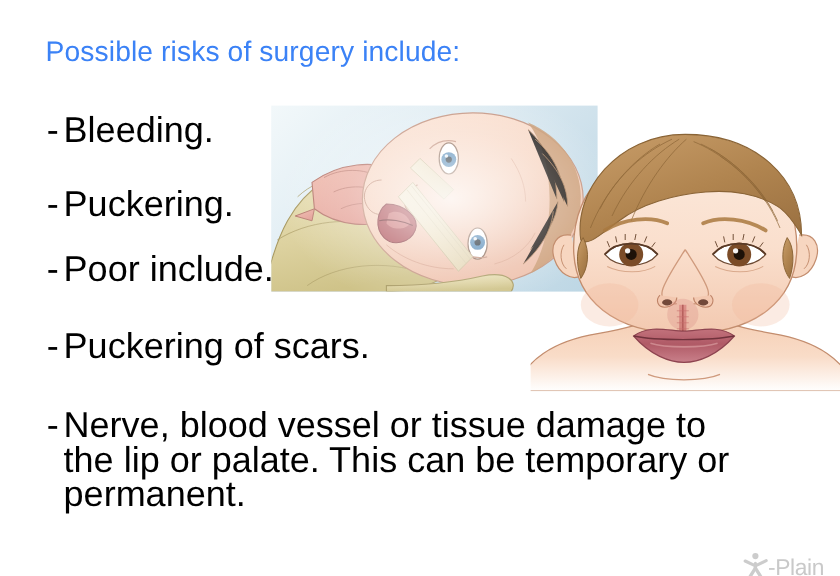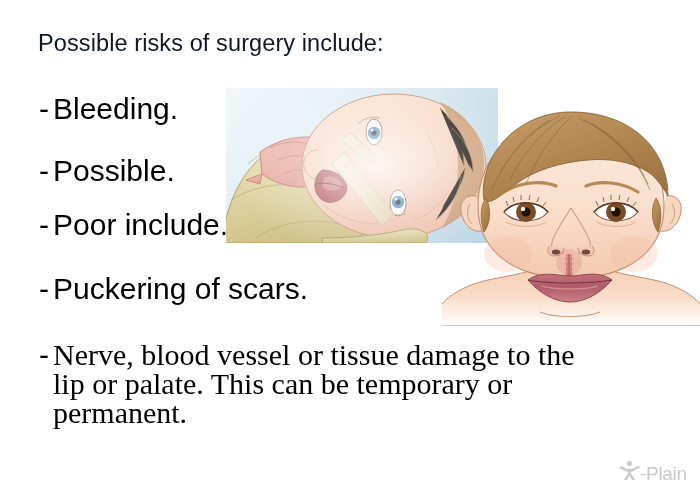--- a/index.html
+++ b/index.html
@@ -20,21 +20,21 @@
     height: 480px;
     background: #ffffff;
   }
 
   
   #slide-title {
     position: absolute;
     left: 38px;
     top: 30px;
     font-size: 23.5px;
-    color: #0f172a;
+    color: #3b82f6;
     letter-spacing: 0.1px;
     white-space: nowrap;
   }
 
   
   .bullet {
     position: absolute;
     color: #000000;
     font-size: 30px;
     line-height: 29px;
@@ -48,21 +48,20 @@
   }
   #bullet-0 { left: 39px; top: 94px; }
   #bullet-1 { left: 39px; top: 156px; }
   #bullet-2 { left: 39px; top: 210px; }
   #bullet-3 { left: 39px; top: 274px; }
   #bullet-4 { left: 39px; top: 340px; width: 580px; }
   #bullet-4 .btext {
     display: inline-block;
     vertical-align: top;
     width: 555px;
-    font-family: Liberation Serif, serif;
   }
 
   
   #illus-left {
     position: absolute;
     left: 226px;
     top: 88px;
     width: 272px;
     height: 155px;
     overflow: hidden;
@@ -107,21 +106,21 @@
 <body>
 
 <div id="slide">
 
   <div id="slide-title">Possible risks of surgery include:</div>
 
   <div class="bullet" id="bullet-0">
     <span class="dash">-</span><span class="btext">Bleeding.</span>
   </div>
   <div class="bullet" id="bullet-1">
-    <span class="dash">-</span><span class="btext">Possible.</span>
+    <span class="dash">-</span><span class="btext">Puckering.</span>
   </div>
   <div class="bullet" id="bullet-2">
     <span class="dash">-</span><span class="btext">Poor include.</span>
   </div>
   <div class="bullet" id="bullet-3">
     <span class="dash">-</span><span class="btext">Puckering of scars.</span>
   </div>
   <div class="bullet" id="bullet-4">
     <span class="dash">-</span><span class="btext">Nerve, blood vessel or tissue damage to the lip or palate. This can be temporary or permanent.</span>
   </div>

